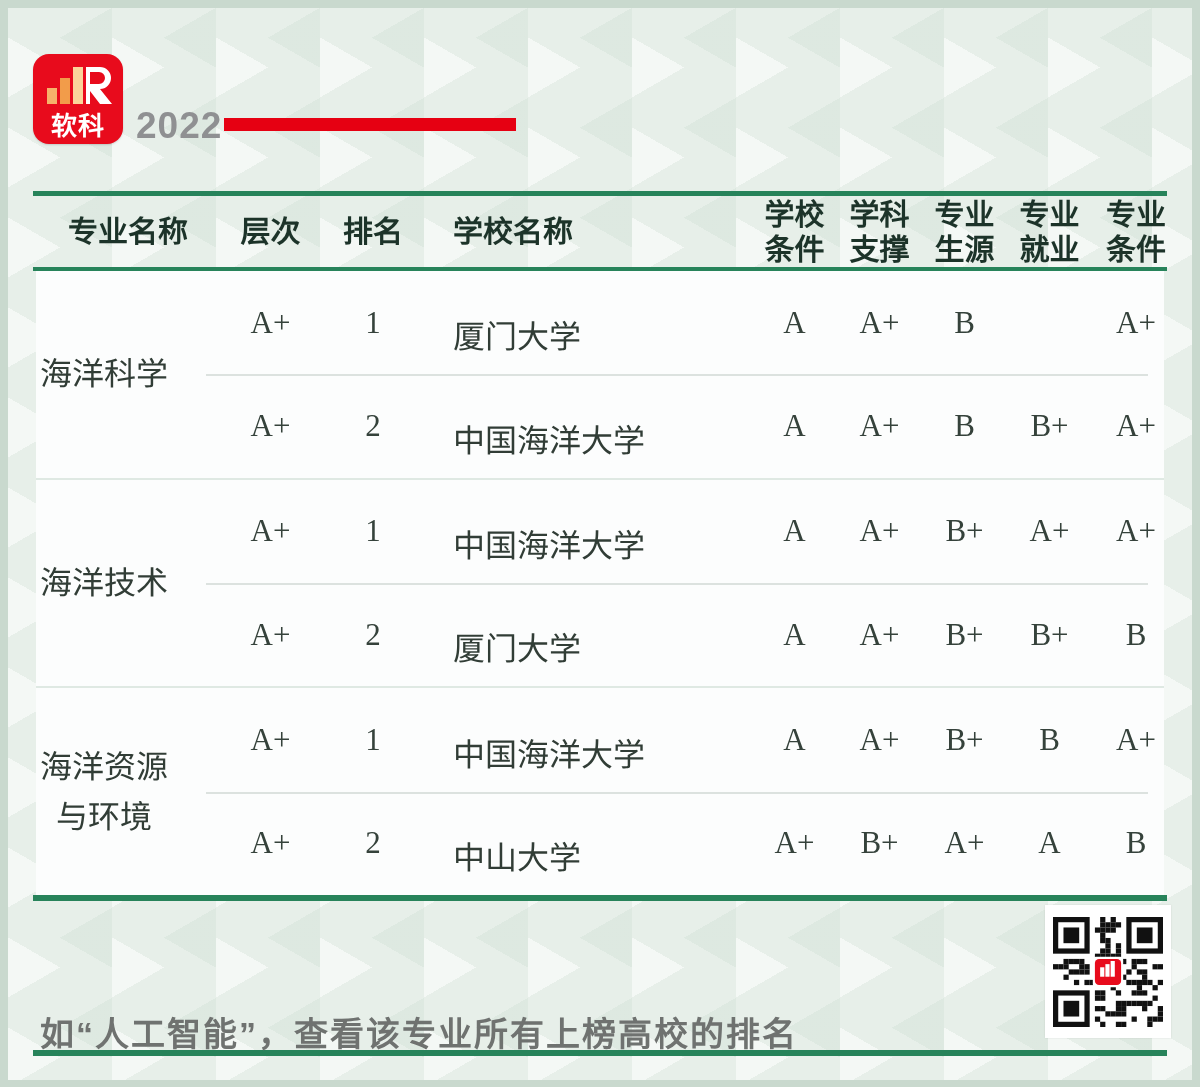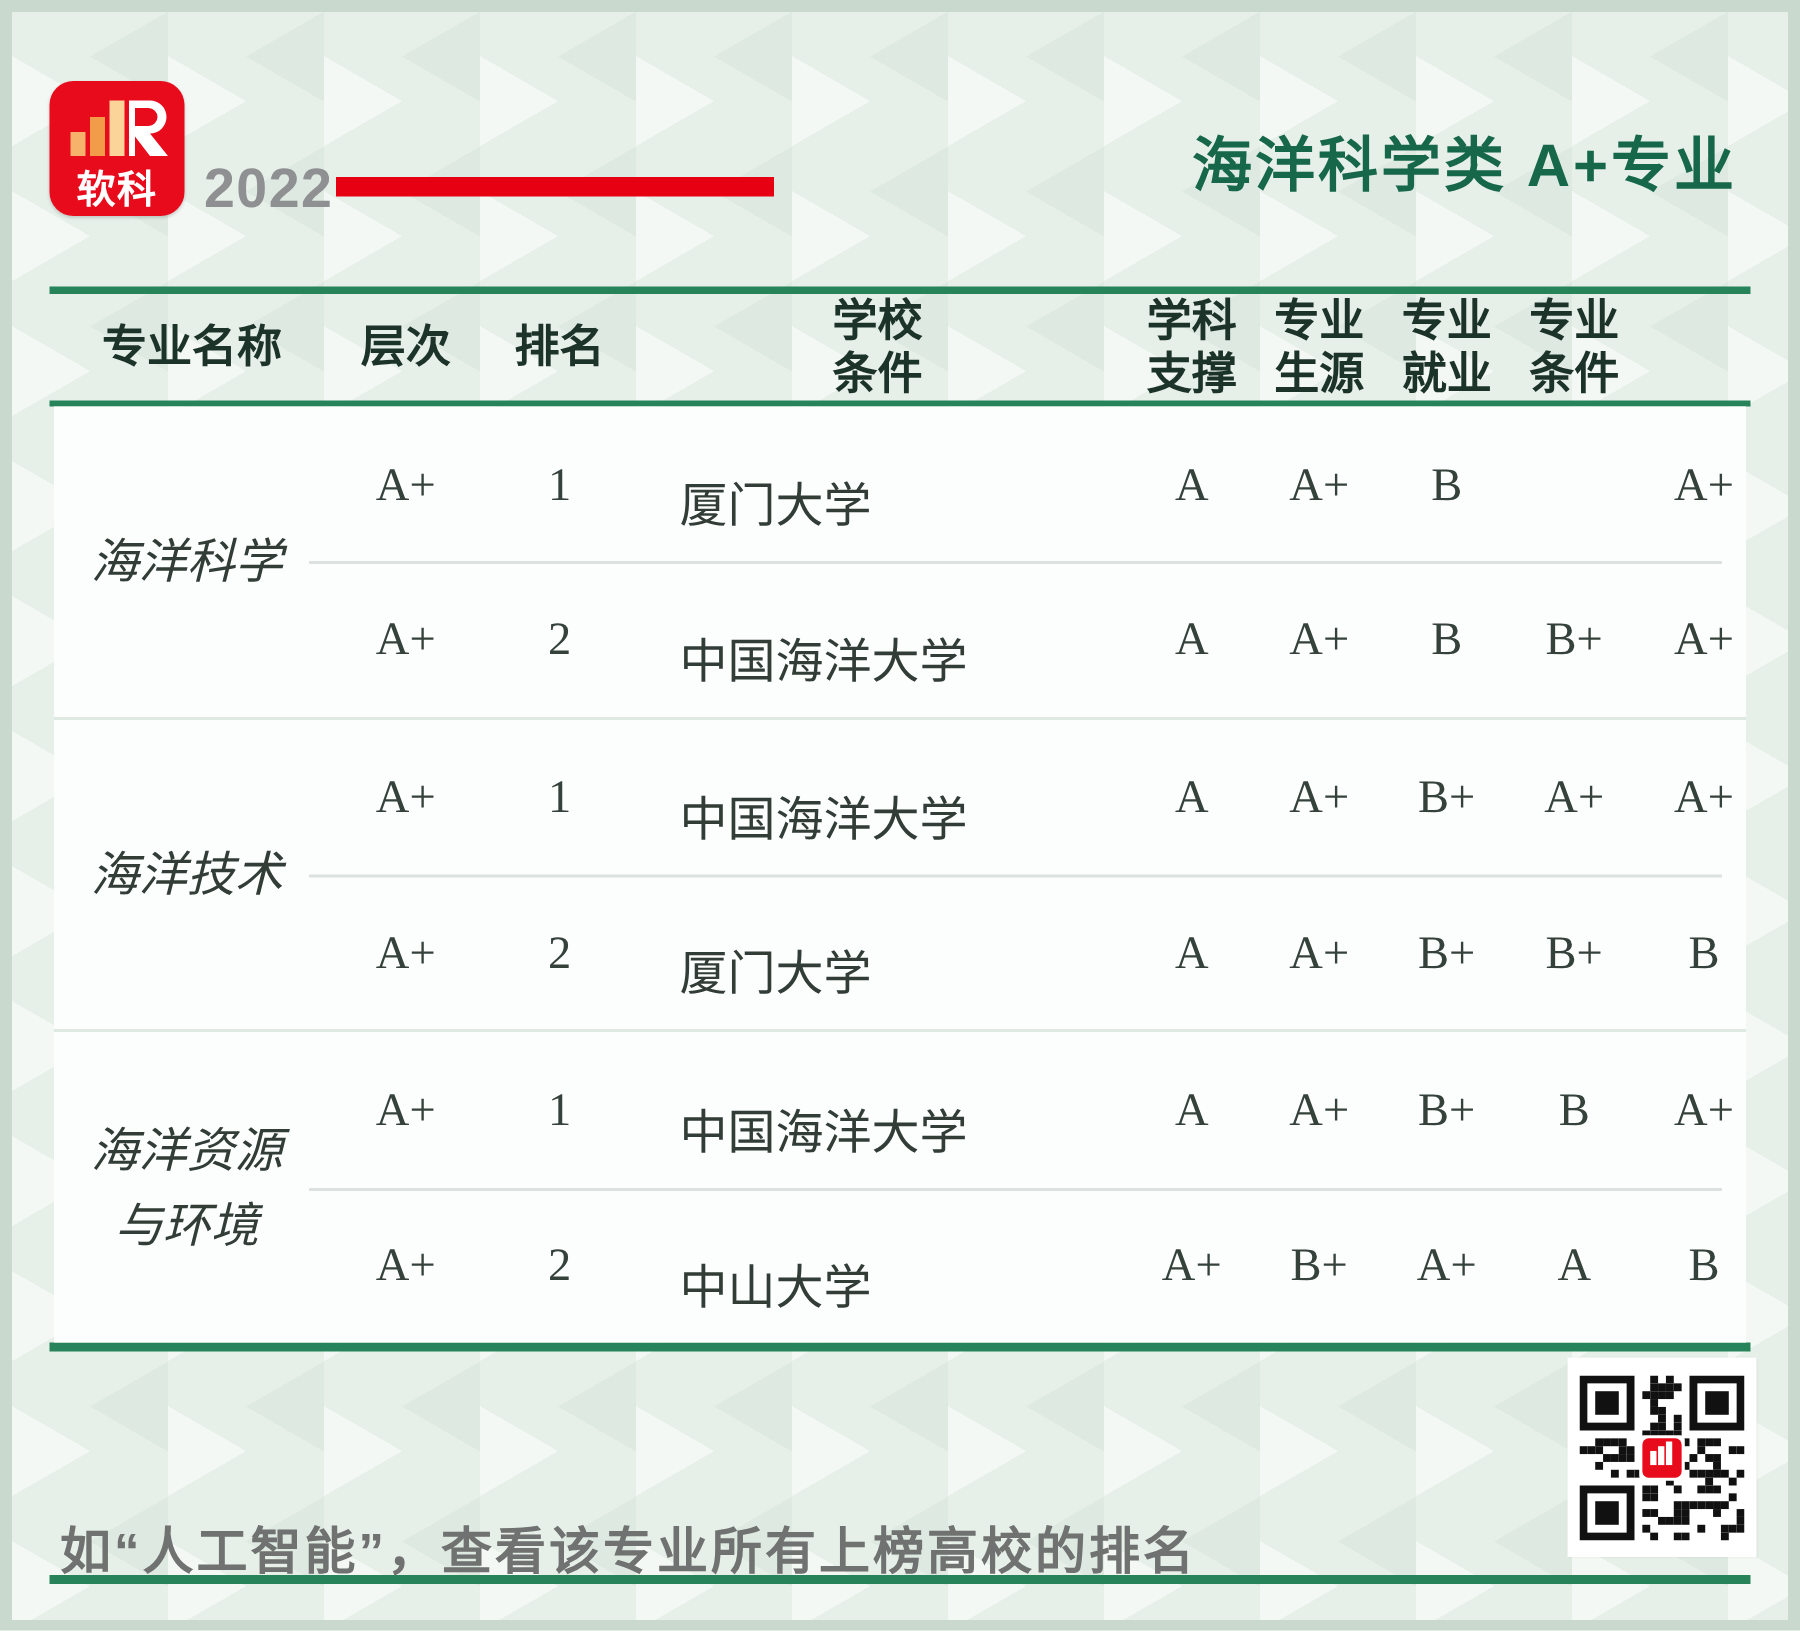--- a/index.html
+++ b/index.html
@@ -59,21 +59,21 @@
   .thead .h-univ{align-items:flex-start;padding-left:35px;}
 
   .tbody{
     position:absolute;left:28px;right:28px;top:263px;height:624px;
     background:#fcfdfd;display:flex;flex-direction:column;
   }
   .group{position:relative;flex:1;display:flex;flex-direction:column;}
   .group-sep{height:2px;background:#dfe9e3;flex:none;}
   .major-cell{
     position:absolute;left:0;top:0;bottom:0;width:177px;
-    display:flex;align-items:center;justify-content:center;font-style:italic;
+    display:flex;align-items:center;
   }
   .major-cell .major-label{
     width:136px;text-align:center;font-size:32px;color:#313d36;line-height:50px;
   }
   .trow{flex:1;align-items:center;font-size:31px;color:#35423b;}
   .trow .c{text-align:center;}
   .trow .c-univ{text-align:left;padding-left:35px;font-size:32px;color:#313d36;margin-top:23px;}
   .row-divider{position:absolute;left:170px;right:16px;top:50%;height:2px;background:#dce2df;}
 
   
@@ -96,31 +96,31 @@
     <svg width="90" height="62" viewBox="0 0 90 62">
       <rect x="14" y="34" width="10" height="16" fill="#f6b26b"></rect>
       <rect x="27" y="24" width="10" height="26" fill="#f29c4a"></rect>
       <rect x="40" y="13" width="10" height="37" fill="#fbd49a"></rect>
       <path d="M53 13 h14 a11 11 0 0 1 0 22 l12 15 h-12 l-10 -13 v13 h-4 z M57 18 v12 h9 a6 6 0 0 0 0 -12 z" fill="#ffffff"></path>
     </svg>
     <div class="logo-text">软科</div>
   </div>
   <div class="brand-year">2022</div>
   <div class="red-line"></div>
-  <div class="page-title">海洋科学类 A+专业</div>
 
   <div class="hline line-top"></div>
   <div class="hline line-head"></div>
   <div class="hline line-bottom"></div>
   <div class="hline line-footer"></div>
 
   <div class="thead grid9">
     <div class="h h-left">专业名称</div>
     <div class="h">层次</div>
     <div class="h">排名</div>
+    <div class="h h-univ">学校名称</div>
     <div class="h">
       <span>学校</span>
       <span>条件</span>
     </div>
     <div class="h">
       <span>学科</span>
       <span>支撑</span>
     </div>
     <div class="h">
       <span>专业</span>

